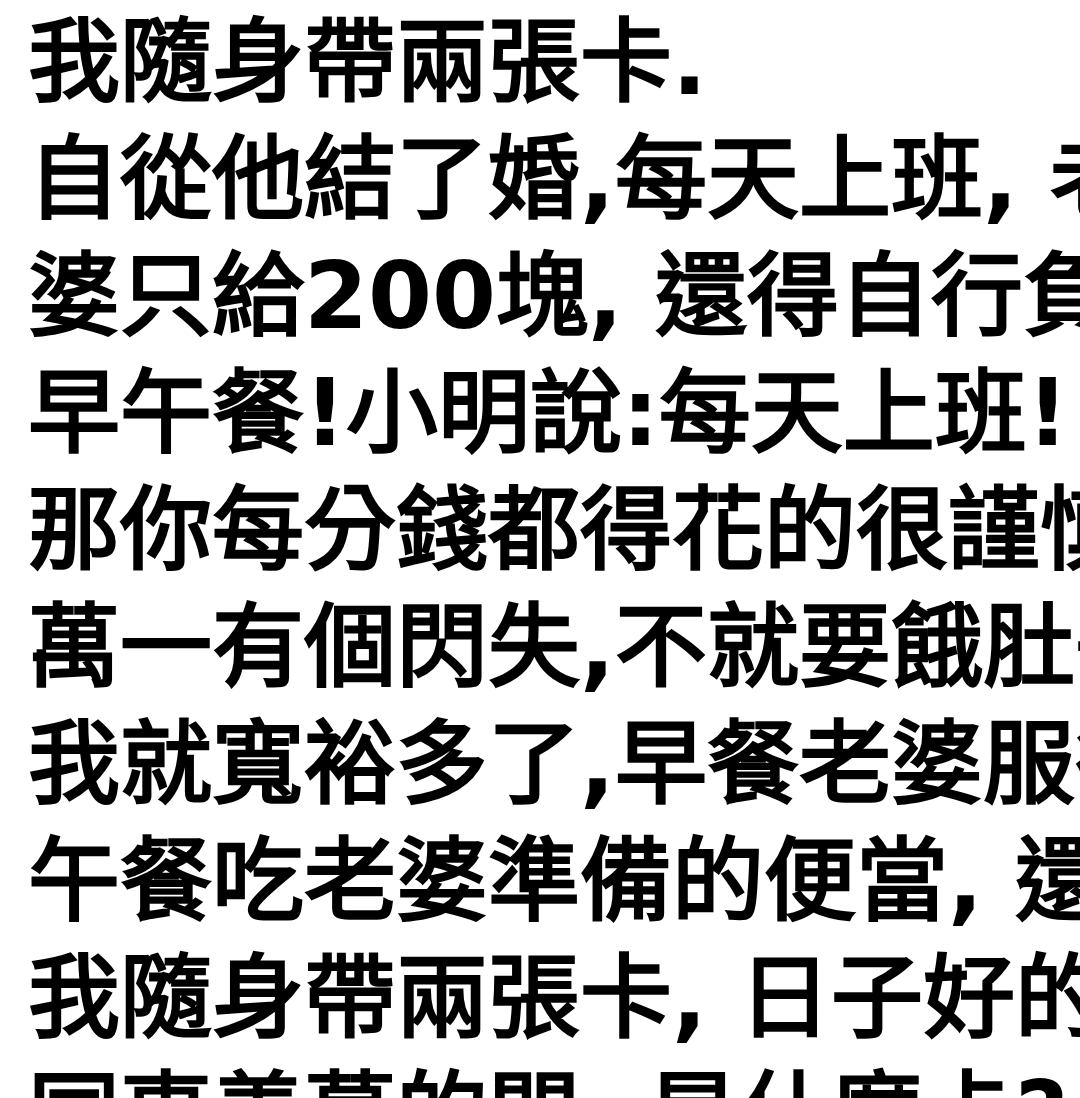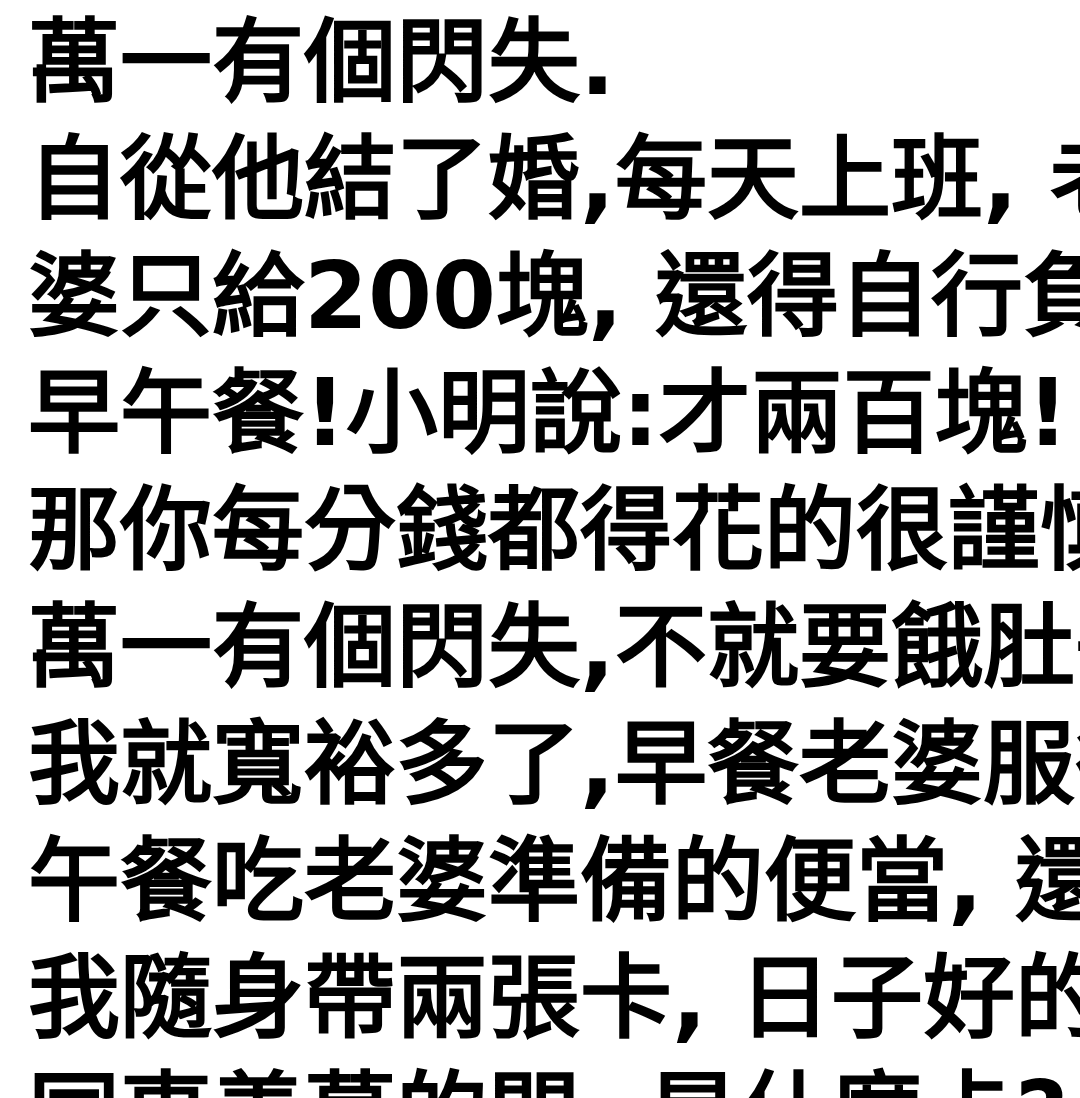--- a/index.html
+++ b/index.html
@@ -27,23 +27,23 @@
     white-space: nowrap;
   }
   .text-line {
     height: 117px;
   }
 </style>
 </head>
 <body>
 
 <div class="text-page" lang="zh-TW">
-  <div class="text-line">萬一有個閃失.</div>
+  <div class="text-line">我隨身帶兩張卡.</div>
   <div class="text-line">自從他結了婚,每天上班, 老</div>
   <div class="text-line">婆只給200塊, 還得自行負責</div>
-  <div class="text-line">早午餐!小明說:才兩百塊!</div>
+  <div class="text-line">早午餐!小明說:每天上班!</div>
   <div class="text-line">那你每分錢都得花的很謹慎</div>
   <div class="text-line">萬一有個閃失,不就要餓肚子?</div>
   <div class="text-line">我就寬裕多了,早餐老婆服待</div>
   <div class="text-line">午餐吃老婆準備的便當, 還准</div>
   <div class="text-line">我隨身帶兩張卡, 日子好的很</div>
   <div class="text-line">同事羨慕的問, 是什麼卡?</div>
 </div>
 
 </body></html>

